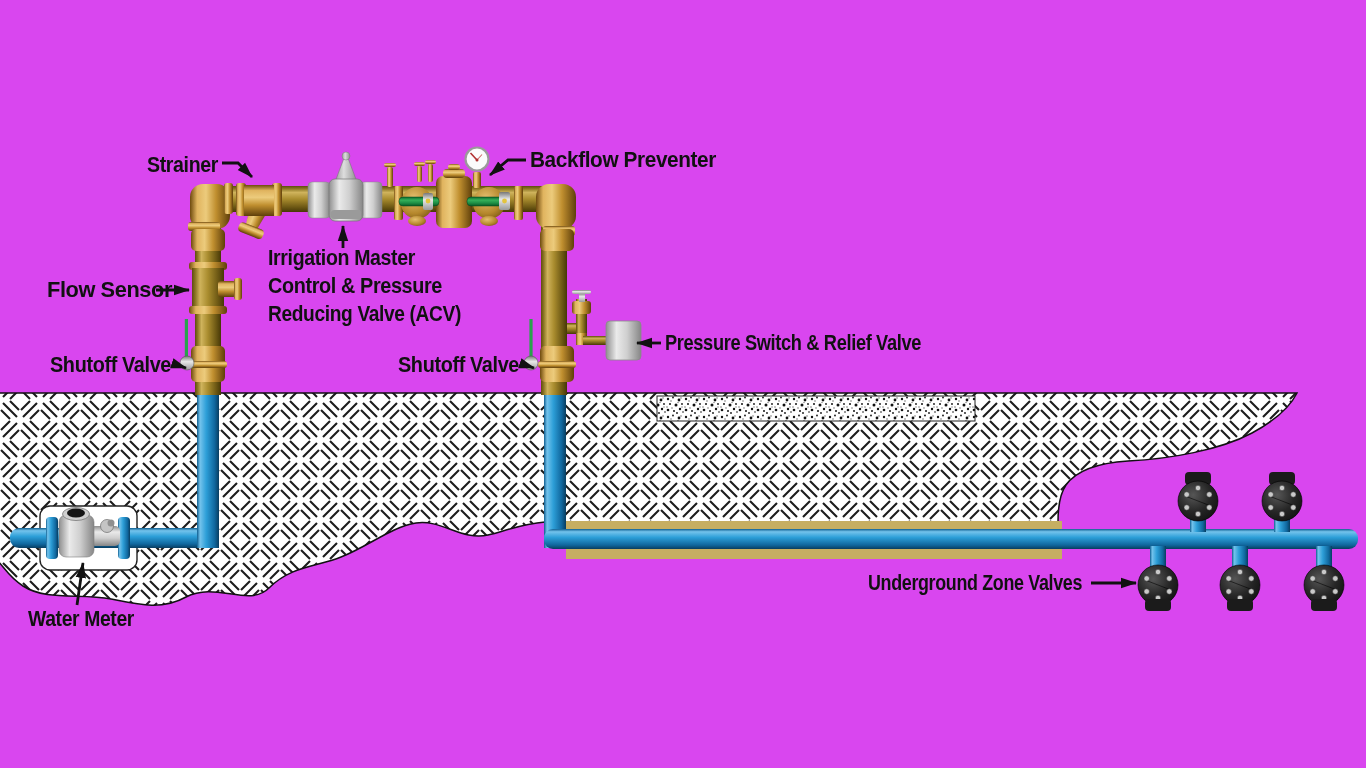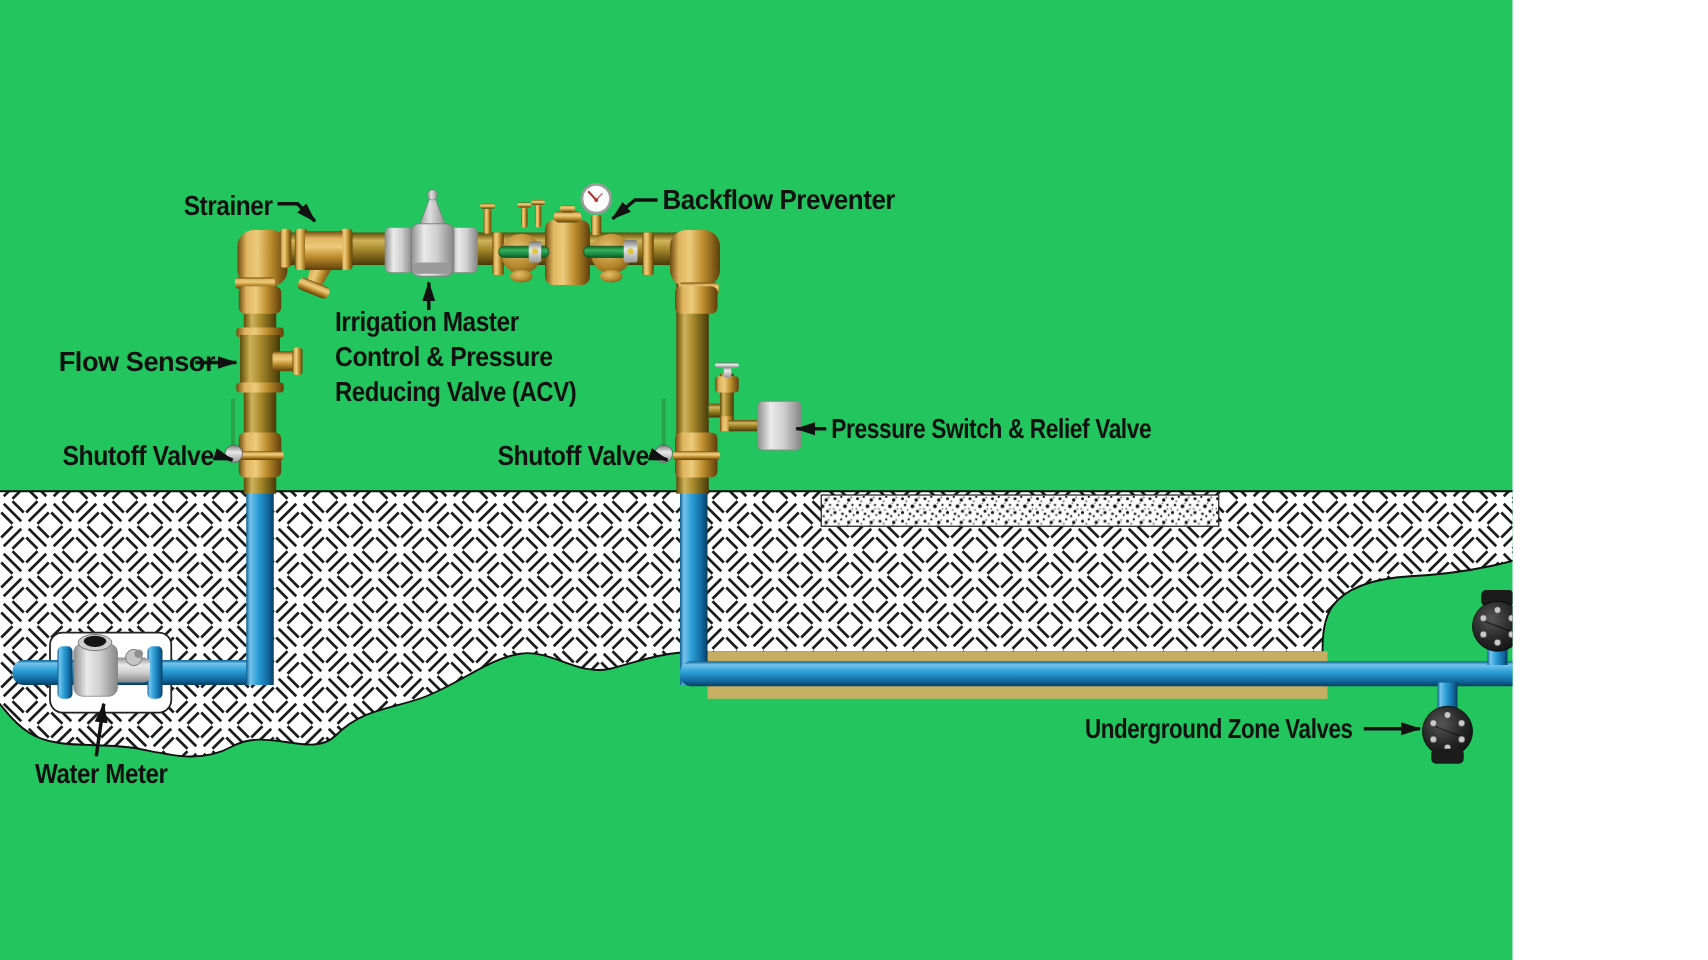--- a/index.html
+++ b/index.html
@@ -1,16 +1,16 @@
 <!DOCTYPE html>
 <html><head>
 <meta charset="utf-8">
 <style>
   html,body{margin:0;padding:0;background:#fff;}
-  .stage{position:relative;width:1210px;height:768px;background:#22c55e;overflow:hidden;}
+  .stage{position:relative;width:1366px;height:768px;background:#d946ef;overflow:hidden;}
   .lbl{font-family:"Liberation Sans",sans-serif;font-weight:bold;font-size:22px;fill:#111;letter-spacing:-0.4px;}
   .arrow{stroke:#111;stroke-width:2.8;fill:none;}
 </style>
 </head>
 <body>
 
 <div class="stage">
 <svg width="1366" height="768" viewBox="0 0 1366 768">
   <defs>
 

